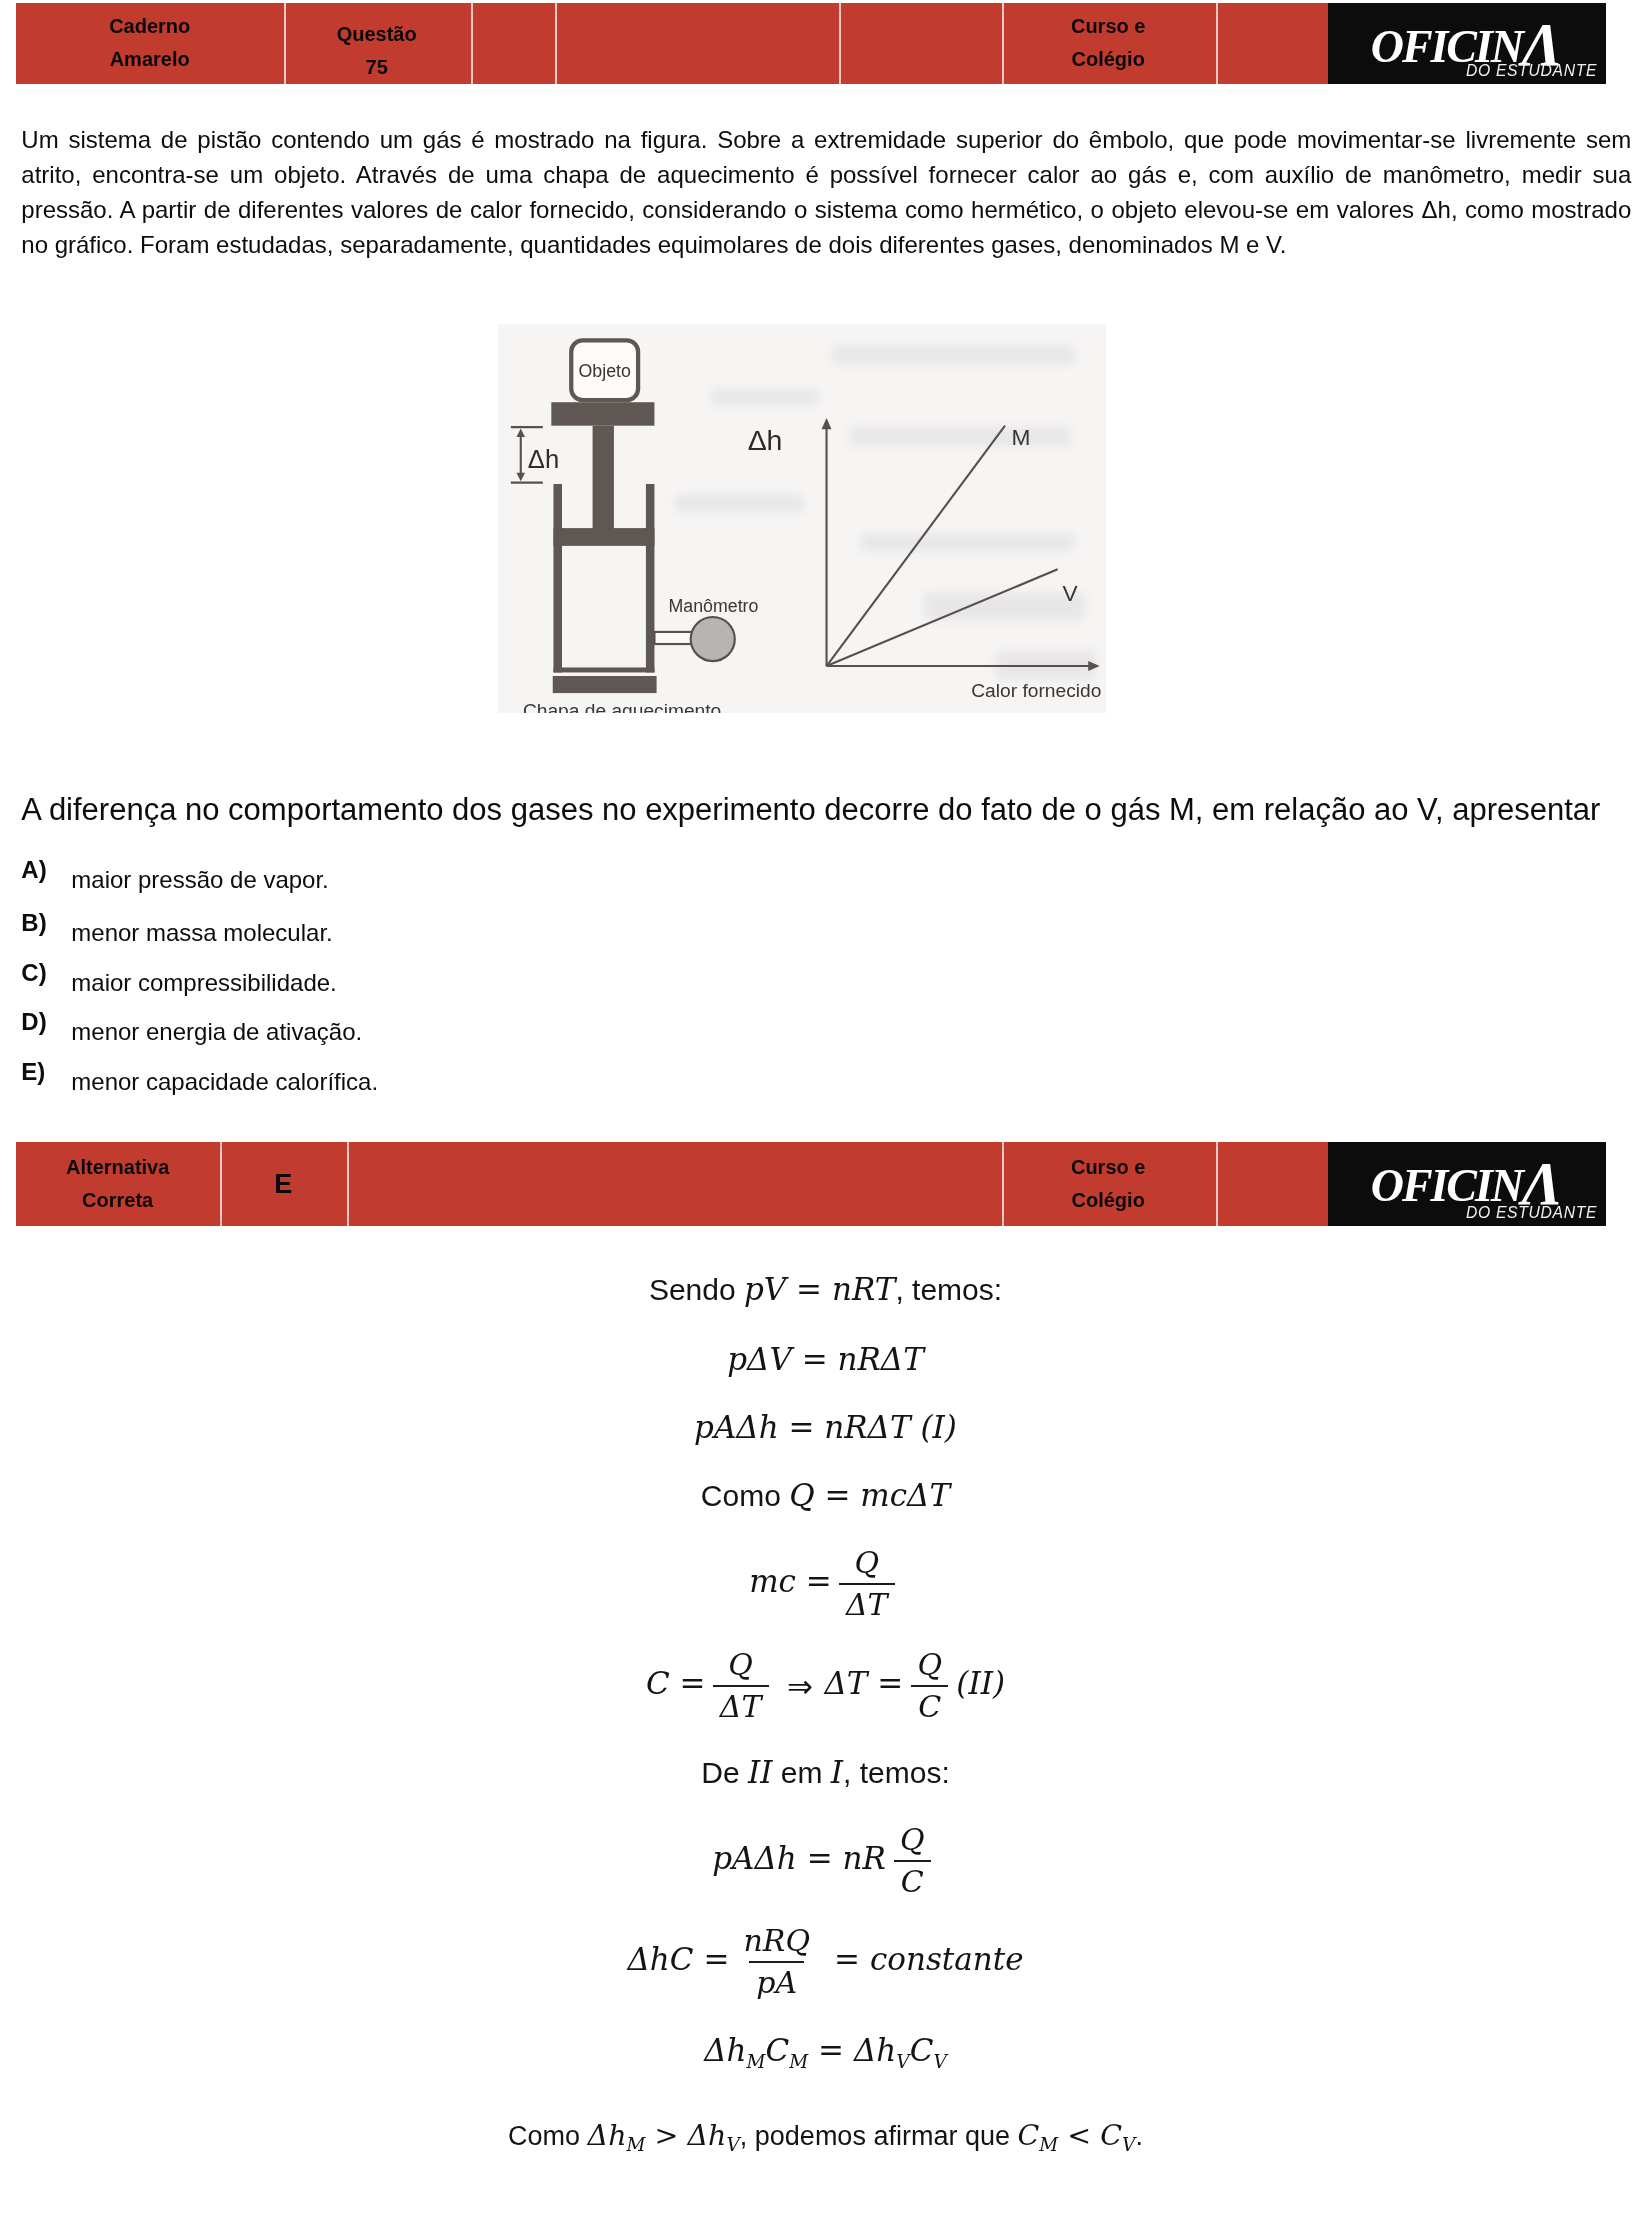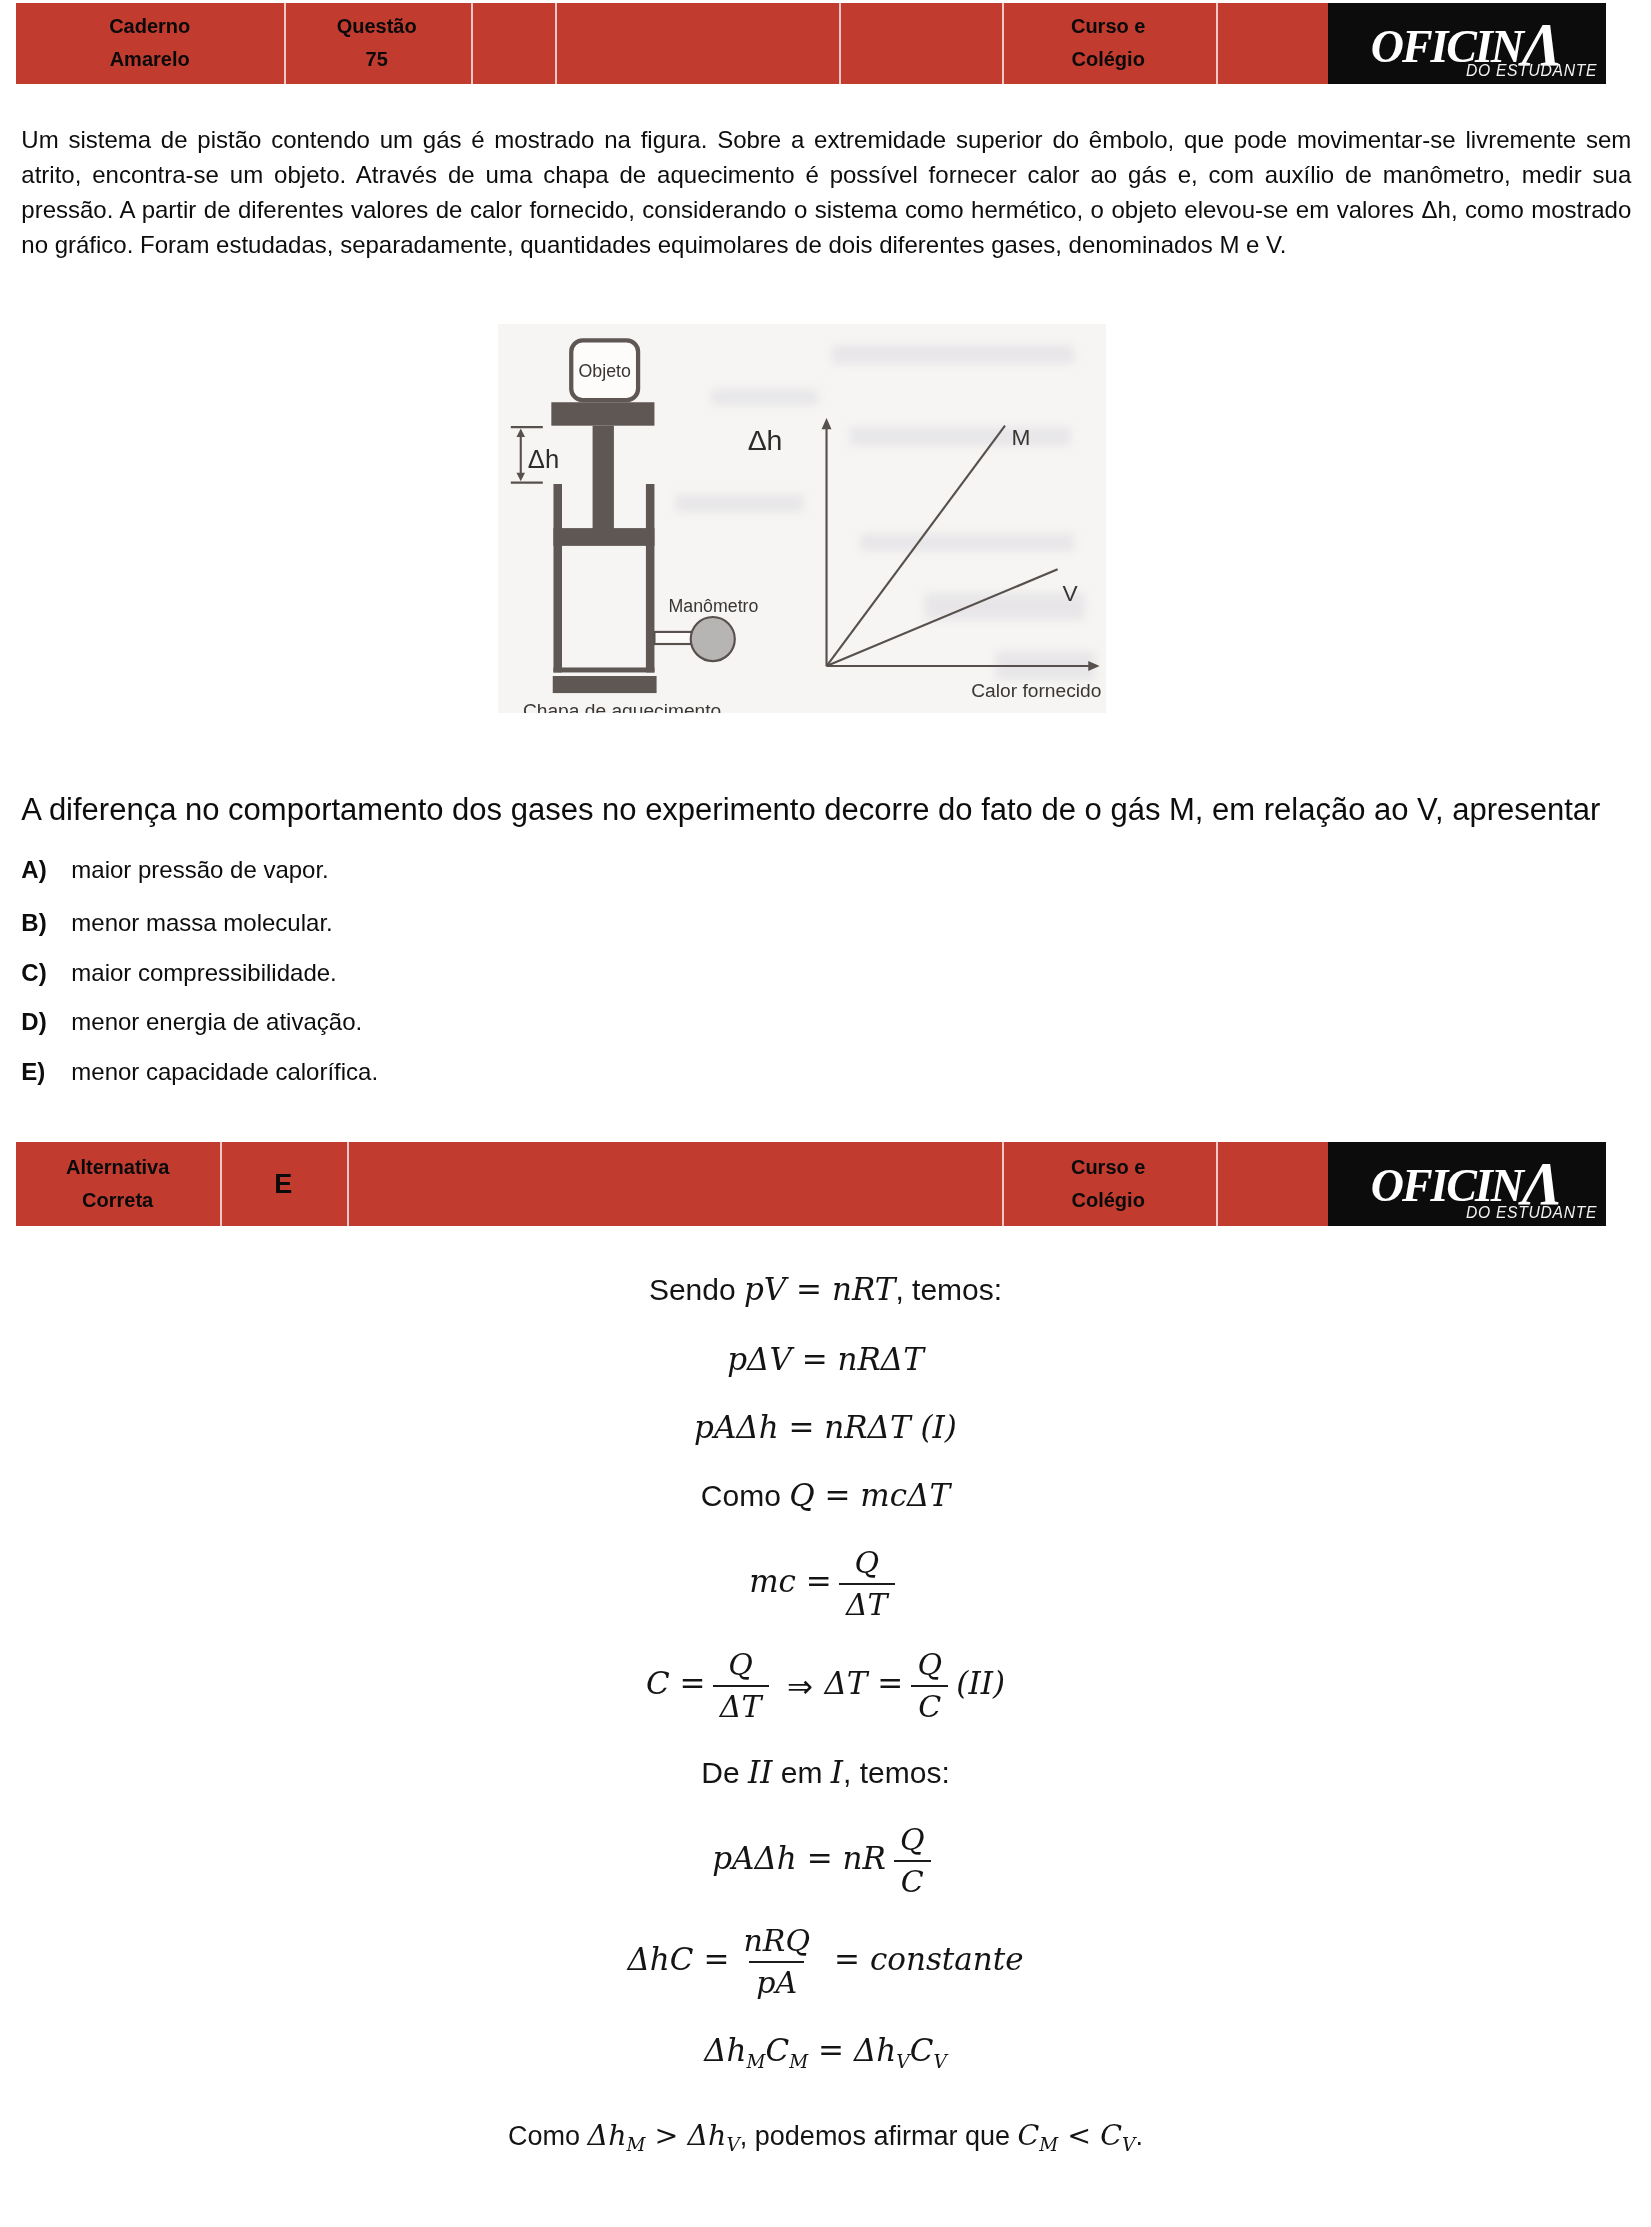--- a/index.html
+++ b/index.html
@@ -22,21 +22,21 @@
   .logo-lambda{font-size:61px;letter-spacing:0;position:relative;top:2.8px;}
   .logo-sub{position:absolute;right:8.5px;bottom:3.6px;color:#f2f2f2;font-style:italic;
             font-size:15.7px;letter-spacing:0.7px;font-family:"Liberation Sans",sans-serif;}
 
   
   .para{position:absolute;left:21.3px;width:1610px;text-align:justify;
         font-size:24px;line-height:35px;}
   .stem{position:absolute;left:21.3px;width:1610px;font-size:31px;}
   .opt{position:absolute;left:21.3px;width:1610px;display:flex;font-size:24px;}
   .opt-letter{width:50px;font-weight:bold;flex:0 0 auto;}
-  .opt-text{flex:1;}
+  .opt-text{flex:1;margin-top:10px;}
 
   
   .figure{position:absolute;left:498px;top:324px;width:608px;height:389px;}
   .figure svg{display:block;}
 
   
   .eq{position:absolute;left:0;width:100%;text-align:center;white-space:pre-wrap;
       font-size:30px;color:#141414;}
   .eq .txt{font-family:"Liberation Sans",sans-serif;font-size:30px;}
   .eq .mt{font-family:"DejaVu Serif",serif;font-style:italic;font-size:31px;}
@@ -52,21 +52,21 @@
 </head>
 <body>
 
 <div id="page">
 
   <div class="bar" style="top:2.8px;height:81px;">
     <div class="bar-cell" style="left:0;width:268px;">
       <span>Caderno</span>
       <span>Amarelo</span>
     </div>
-    <div class="bar-cell" style="left:268px;width:186px;">
+    <div class="bar-cell" style="left:268px;width:186px;justify-content:flex-end;">
       <span>Questão</span>
       <span>75</span>
     </div>
     <div class="bar-cell" style="left:986px;width:213px;">
       <span>Curso e</span>
       <span>Colégio</span>
     </div>
     <div class="vsep" style="left:268px;"></div>
     <div class="vsep" style="left:455px;"></div>
     <div class="vsep" style="left:539px;"></div>

